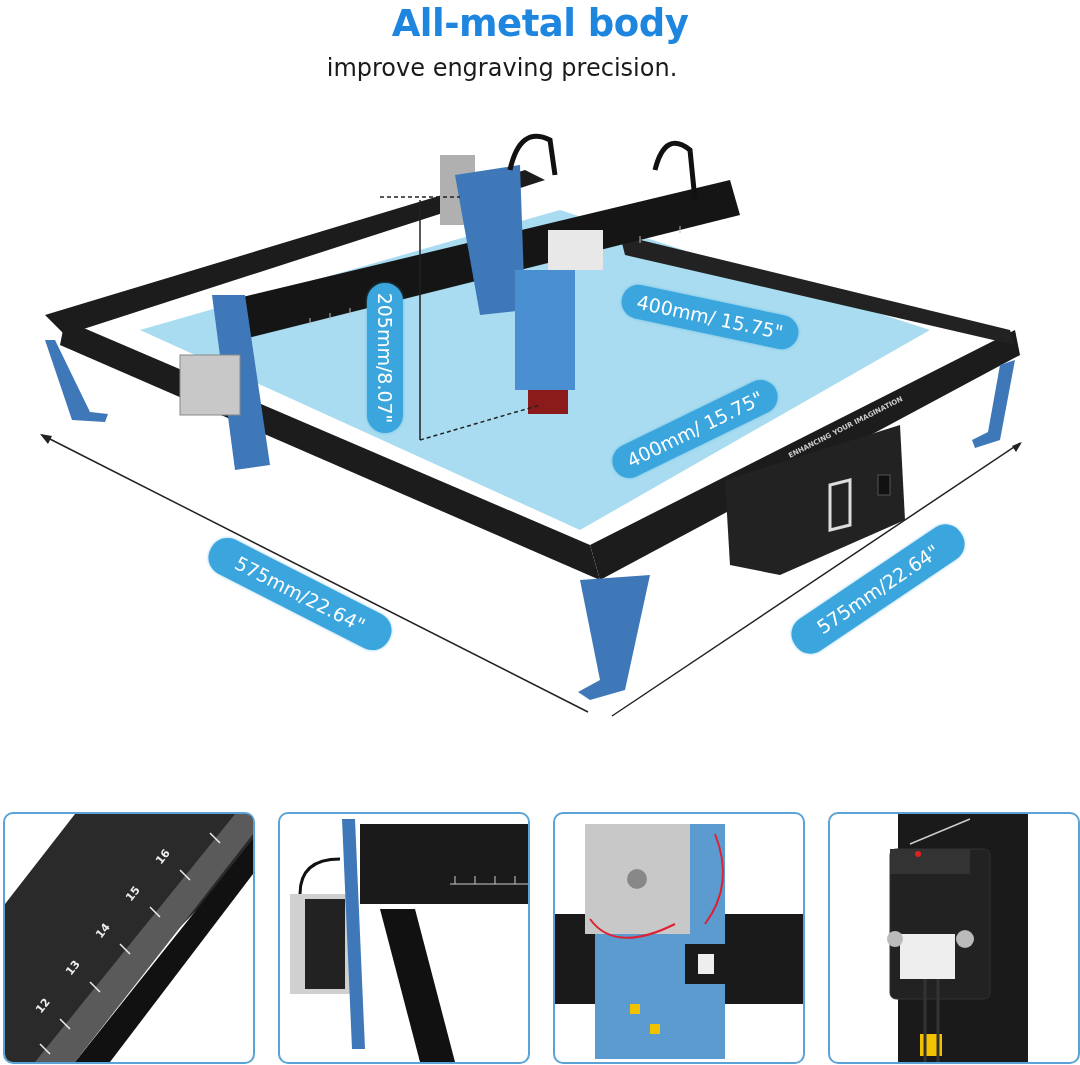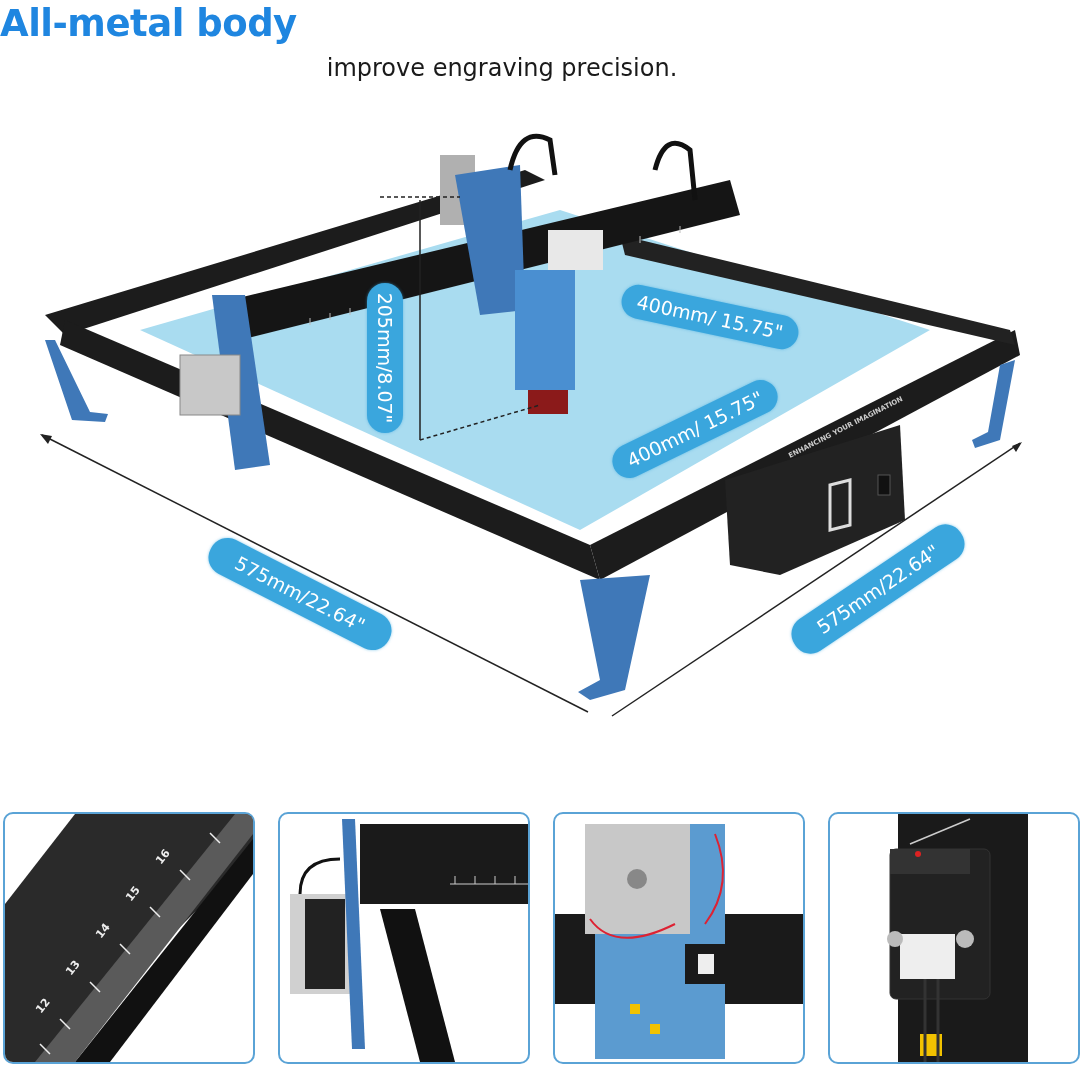--- a/index.html
+++ b/index.html
@@ -1,17 +1,17 @@
 <!DOCTYPE html>
 <html><head>
 <meta charset="utf-8">
 <style>
   html, body { margin:0; padding:0; background:#ffffff; }
   body { width:1080px; height:1065px; position:relative; overflow:hidden; font-family:"DejaVu Sans", sans-serif; }
-  .headline { position:absolute; top:2px; left:0; width:1080px; text-align:left; color:#1f86e0; font-weight:bold; font-size:37px; letter-spacing:-0.5px; }
+  .headline { position:absolute; top:2px; left:0; width:1080px; text-align:center; color:#1f86e0; font-weight:bold; font-size:37px; letter-spacing:-0.5px; }
   .subline { position:absolute; top:54px; left:0; width:1004px; text-align:center; color:#1a1a1a; font-size:24px; }
   svg.scene { position:absolute; left:0; top:0; }
   .pill { position:absolute; background:#3aa6dd; color:#ffffff; border-radius:18px; font-size:19px; text-align:center; white-space:nowrap; box-shadow:0 0 3px rgba(58,166,221,0.6); }
   .thumb { position:absolute; top:812px; width:248px; height:248px; border:2px solid #5aa3d6; border-radius:10px; overflow:hidden; background:#fff; }
   .thumb svg { position:absolute; left:0; top:0; }
 </style>
 </head>
 <body>
 
 <div class="headline">All-metal body</div>

